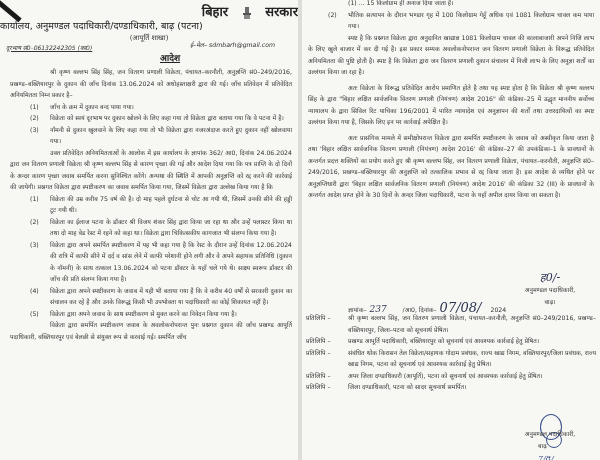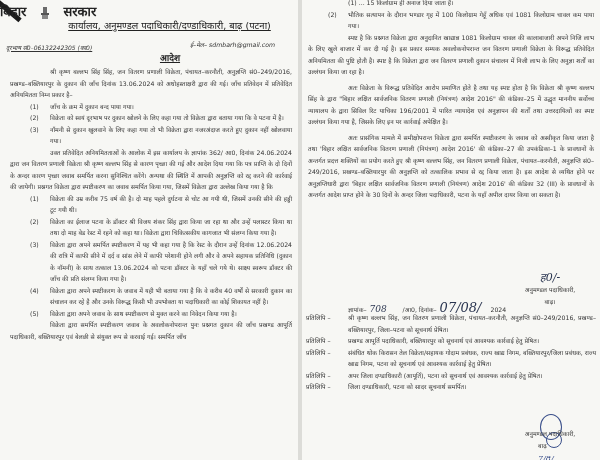--- a/index.html
+++ b/index.html
@@ -8,23 +8,23 @@
   .page { position: absolute; top: 0; height: 460px; background: #f7f7f4; overflow: hidden; }
   .page-left { left: 0; width: 298px; }
   .page-right { left: 302px; width: 298px; }
   .gutter { position: absolute; left: 298px; top: 0; width: 4px; height: 460px; background: #dcdcd8; }
   .txt { font-size: 6.2px; line-height: 11.5px; color: #333; }
   .para { text-align: justify; font-size: 6.2px; line-height: 11.5px; color: #333; }
   .indent { text-indent: 40px; }
   .item { display: flex; font-size: 6.2px; line-height: 11.5px; color: #333; }
   .item .num { width: 40px; padding-left: 20px; flex-shrink: 0; }
   .item .body { flex: 1; text-align: justify; }
-  .hdr-title { position: absolute; top: 2px; left: 0; width: 298px; text-align: left; font-size: 13px; font-weight: bold; color: #222; }
+  .hdr-title { position: absolute; top: 2px; left: 0; width: 298px; text-align: right; font-size: 13px; font-weight: bold; color: #222; }
   .emblem { display: inline-block; width: 12px; height: 14px; margin: 0 8px; vertical-align: middle; }
-  .hdr-office { position: absolute; top: 19px; left: 0; width: 339px; text-align: center; font-size: 9.5px; color: #222; text-decoration: underline; }
+  .hdr-office { position: absolute; top: 19px; left: 0; width: 339px; font-size: 9.5px; color: #222; }
   .hdr-branch { position: absolute; top: 33px; left: 0; width: 298px; text-align: center; font-size: 7px; color: #333; }
   .phone { position: absolute; top: 44px; left: 6px; font-size: 6px; font-style: italic; color: #333; text-decoration: underline; }
   .email { position: absolute; top: 40px; left: 190px; font-size: 6.2px; font-style: italic; color: #333; }
   .order-title { position: absolute; top: 51px; left: 0; width: 298px; text-align: center; font-size: 9px; font-weight: bold; text-decoration: underline; color: #222; padding-left: 42px; }
   .scan-mark { position: absolute; left: -6px; top: -4px; width: 34px; height: 5px; background: #1a1a1a; transform: rotate(40deg); transform-origin: left; }
   .hand { font-family: "DejaVu Serif", serif; font-style: italic; font-weight: normal; color: #2a3550; }
   .sig-loop { position: absolute; border: 1px solid #3a4f8a; border-radius: 50%; }
 </style>
 </head>
 <body>
@@ -35,20 +35,21 @@
   <div class="hdr-title">
     <span>बिहार</span>
     <svg class="emblem" viewBox="0 0 12 14">
       <rect x="4" y="1" width="4" height="6" fill="#6b6b6b"></rect>
       <rect x="2" y="7" width="8" height="2" fill="#555"></rect>
       <rect x="3" y="9" width="6" height="4" fill="#888"></rect>
     </svg>
     <span>सरकार</span>
   </div>
   <div class="hdr-office">कार्यालय, अनुमण्डल पदाधिकारी/दण्डाधिकारी, बाढ़ (पटना)</div>
+  <div class="hdr-branch">(आपूर्ति शाखा)</div>
   <div class="email">ई–मेल– sdmbarh@gmail.com</div>
   <div class="phone">दूरभाष सं0–06132242305 (का0)</div>
   <div class="order-title">आदेश</div>
 
   <div style="position:absolute; top:66px; left:10px; width:282px;">
     <p class="para indent">श्री कृष्ण बल्लभ सिंह सिंह, जन वितरण प्रणाली विक्रेता, पंचायत–करनौती, अनुज्ञप्ति सं0–249/2016, प्रखण्ड–बख्तियारपुर के दुकान की जाँच दिनांक 13.06.2024 को अधोहस्ताक्षरी द्वारा की गई। जाँच प्रतिवेदन में प्रतिवेदित अनियमितता निम्न प्रकार है–</p>
 
     <div>
       <div class="item">
         <span class="num">(1)</span>
@@ -111,21 +112,21 @@
   </div>
 
   <div style="position:absolute; top:272px; left:200px; width:96px; text-align:center;">
     <div class="hand" style="font-size:11px; line-height:12px;">ह0/-</div>
     <div class="txt">अनुमण्डल पदाधिकारी,</div>
     <div class="txt">बाढ़।</div>
   </div>
 
   <div style="position:absolute; top:300px; left:46px; width:250px; display:flex; align-items:baseline; gap:3px;">
     <span class="txt">ज्ञापांक–</span>
-    <span class="hand" style="font-size:9px; width:30px;">708</span>
+    <span class="hand" style="font-size:9px; width:30px;">237</span>
     <span class="txt">/आ0, दिनांक–</span>
     <span class="hand" style="font-size:13px;">07/08/</span>
     <span class="txt" style="margin-left:6px;">2024</span>
   </div>
 
   <div style="position:absolute; top:312px; left:4px; width:290px;">
     <div class="item">
       <span style="width:42px; flex-shrink:0;">प्रतिलिपि –</span>
       <span class="body">श्री कृष्ण बल्लभ सिंह, जन वितरण प्रणाली विक्रेता, पंचायत–करनौती, अनुज्ञप्ति सं0–249/2016, प्रखण्ड–बख्तियारपुर, जिला–पटना को सूचनार्थ प्रेषित।</span>
     </div>

